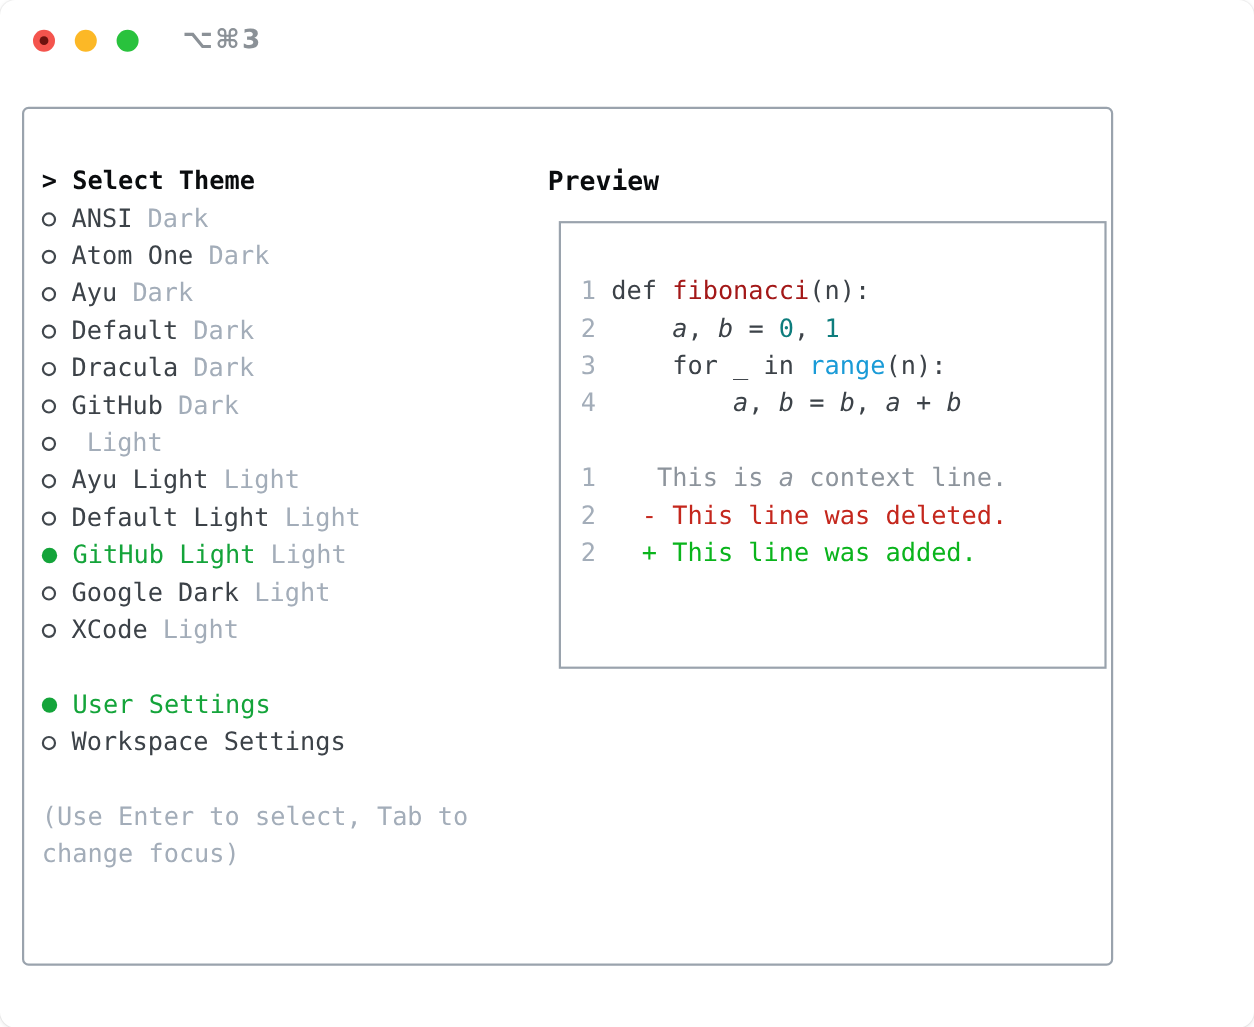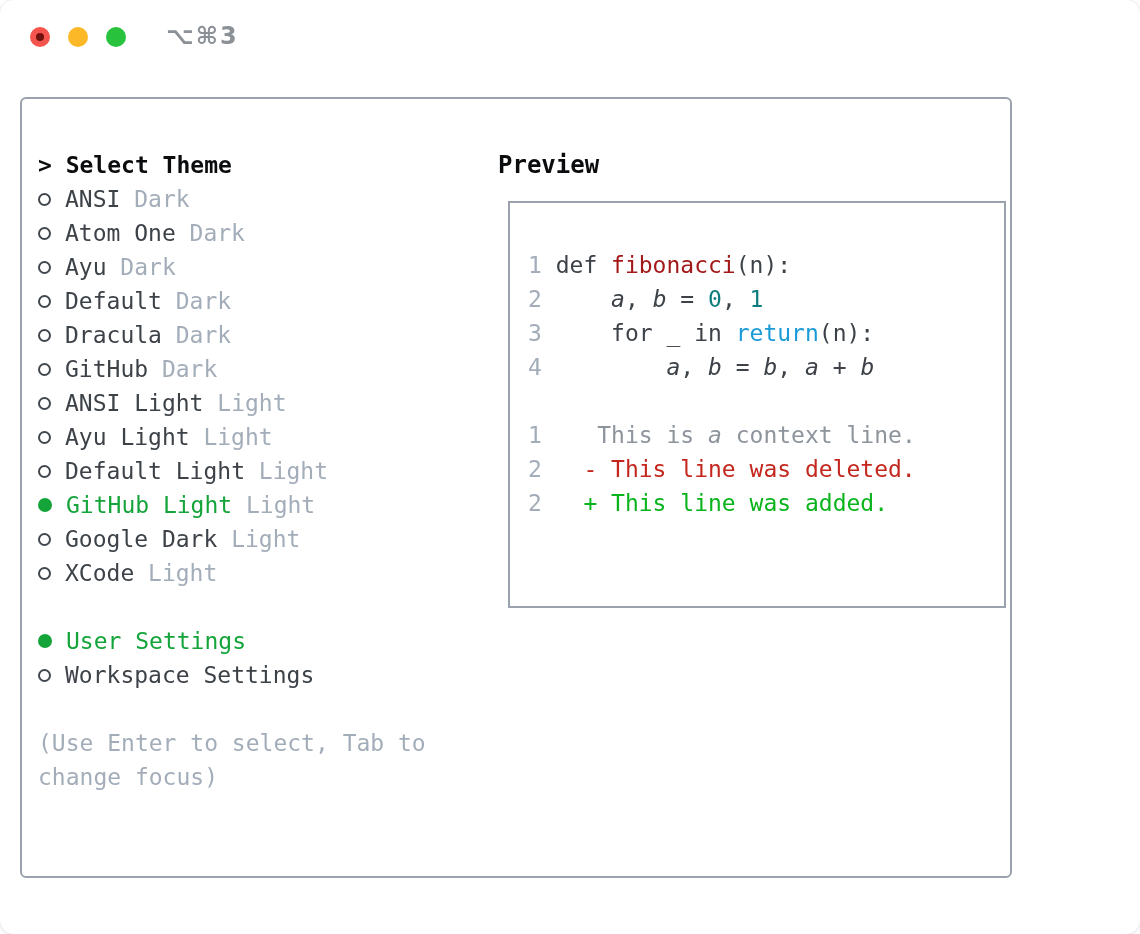--- a/index.html
+++ b/index.html
@@ -66,21 +66,21 @@
           <span>Select Theme</span>
         </div>
 
         <div id="theme-list">
             <div class="row item"><span class="bullet"></span><span class="iname">ANSI</span><span class="itag">Dark</span></div>
             <div class="row item"><span class="bullet"></span><span class="iname">Atom One</span><span class="itag">Dark</span></div>
             <div class="row item"><span class="bullet"></span><span class="iname">Ayu</span><span class="itag">Dark</span></div>
             <div class="row item"><span class="bullet"></span><span class="iname">Default</span><span class="itag">Dark</span></div>
             <div class="row item"><span class="bullet"></span><span class="iname">Dracula</span><span class="itag">Dark</span></div>
             <div class="row item"><span class="bullet"></span><span class="iname">GitHub</span><span class="itag">Dark</span></div>
-            <div class="row item"><span class="bullet"></span><span class="iname">ANSI Light</span><span class="itag">Light</span></div>
+            <div class="row item"><span class="bullet"></span><span class="itag">Light</span></div>
             <div class="row item"><span class="bullet"></span><span class="iname">Ayu Light</span><span class="itag">Light</span></div>
             <div class="row item"><span class="bullet"></span><span class="iname">Default Light</span><span class="itag">Light</span></div>
             <div class="row item sel"><span class="bullet sel"></span><span class="iname">GitHub Light</span><span class="itag">Light</span></div>
             <div class="row item"><span class="bullet"></span><span class="iname">Google Dark</span><span class="itag">Light</span></div>
             <div class="row item"><span class="bullet"></span><span class="iname">XCode</span><span class="itag">Light</span></div>
           </div>
 
         <div class="spacer"></div>
 
 
@@ -93,21 +93,21 @@
 
         <div class="help">(Use Enter to select, Tab to change focus)</div>
       </div>
 
       <div class="rightcol-hdr">Preview</div>
 
       <div class="previewbox">
         <div id="preview-lines">
             <div class="pline"><span class="ln">1</span><span class="s-plain">def </span><span class="s-func">fibonacci</span><span class="s-plain">(n):</span></div>
             <div class="pline"><span class="ln">2</span><span class="s-plain">    </span><span class="s-var">a</span><span class="s-plain">, </span><span class="s-var">b</span><span class="s-plain"> = </span><span class="s-num">0</span><span class="s-plain">, </span><span class="s-num">1</span></div>
-            <div class="pline"><span class="ln">3</span><span class="s-plain">    for _ in </span><span class="s-builtin">return</span><span class="s-plain">(n):</span></div>
+            <div class="pline"><span class="ln">3</span><span class="s-plain">    for _ in </span><span class="s-builtin">range</span><span class="s-plain">(n):</span></div>
             <div class="pline"><span class="ln">4</span><span class="s-plain">        </span><span class="s-var">a</span><span class="s-plain">, </span><span class="s-var">b</span><span class="s-plain"> = </span><span class="s-var">b</span><span class="s-plain">, </span><span class="s-var">a</span><span class="s-plain"> + </span><span class="s-var">b</span></div>
             <div class="pline"><span class="ln"></span></div>
             <div class="pline"><span class="ln">1</span><span class="s-context">   This is </span><span class="s-context-var">a</span><span class="s-context"> context line.</span></div>
             <div class="pline"><span class="ln">2</span><span class="s-deleted">  - This line was deleted.</span></div>
             <div class="pline"><span class="ln">2</span><span class="s-added">  + This line was added.</span></div>
           </div>
       </div>
 
     </div>
   </div>

